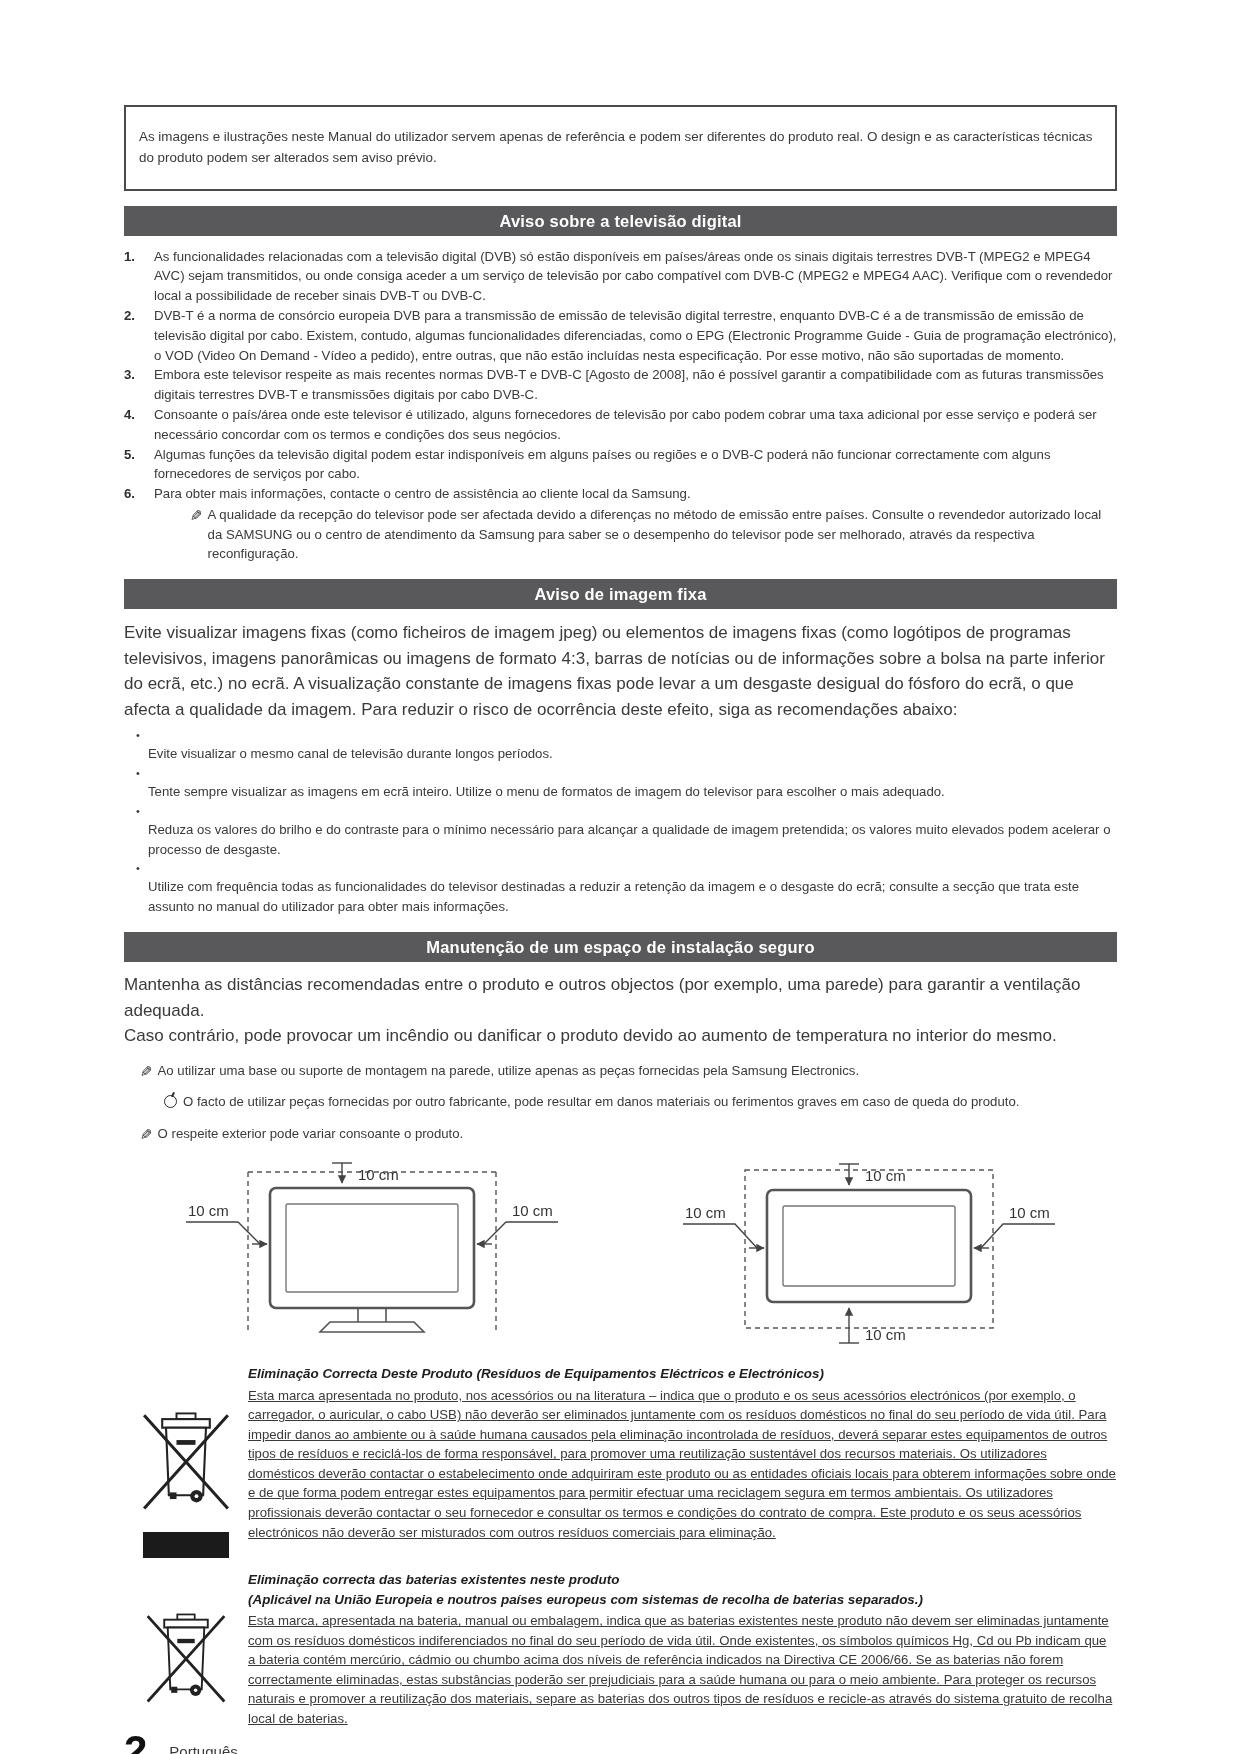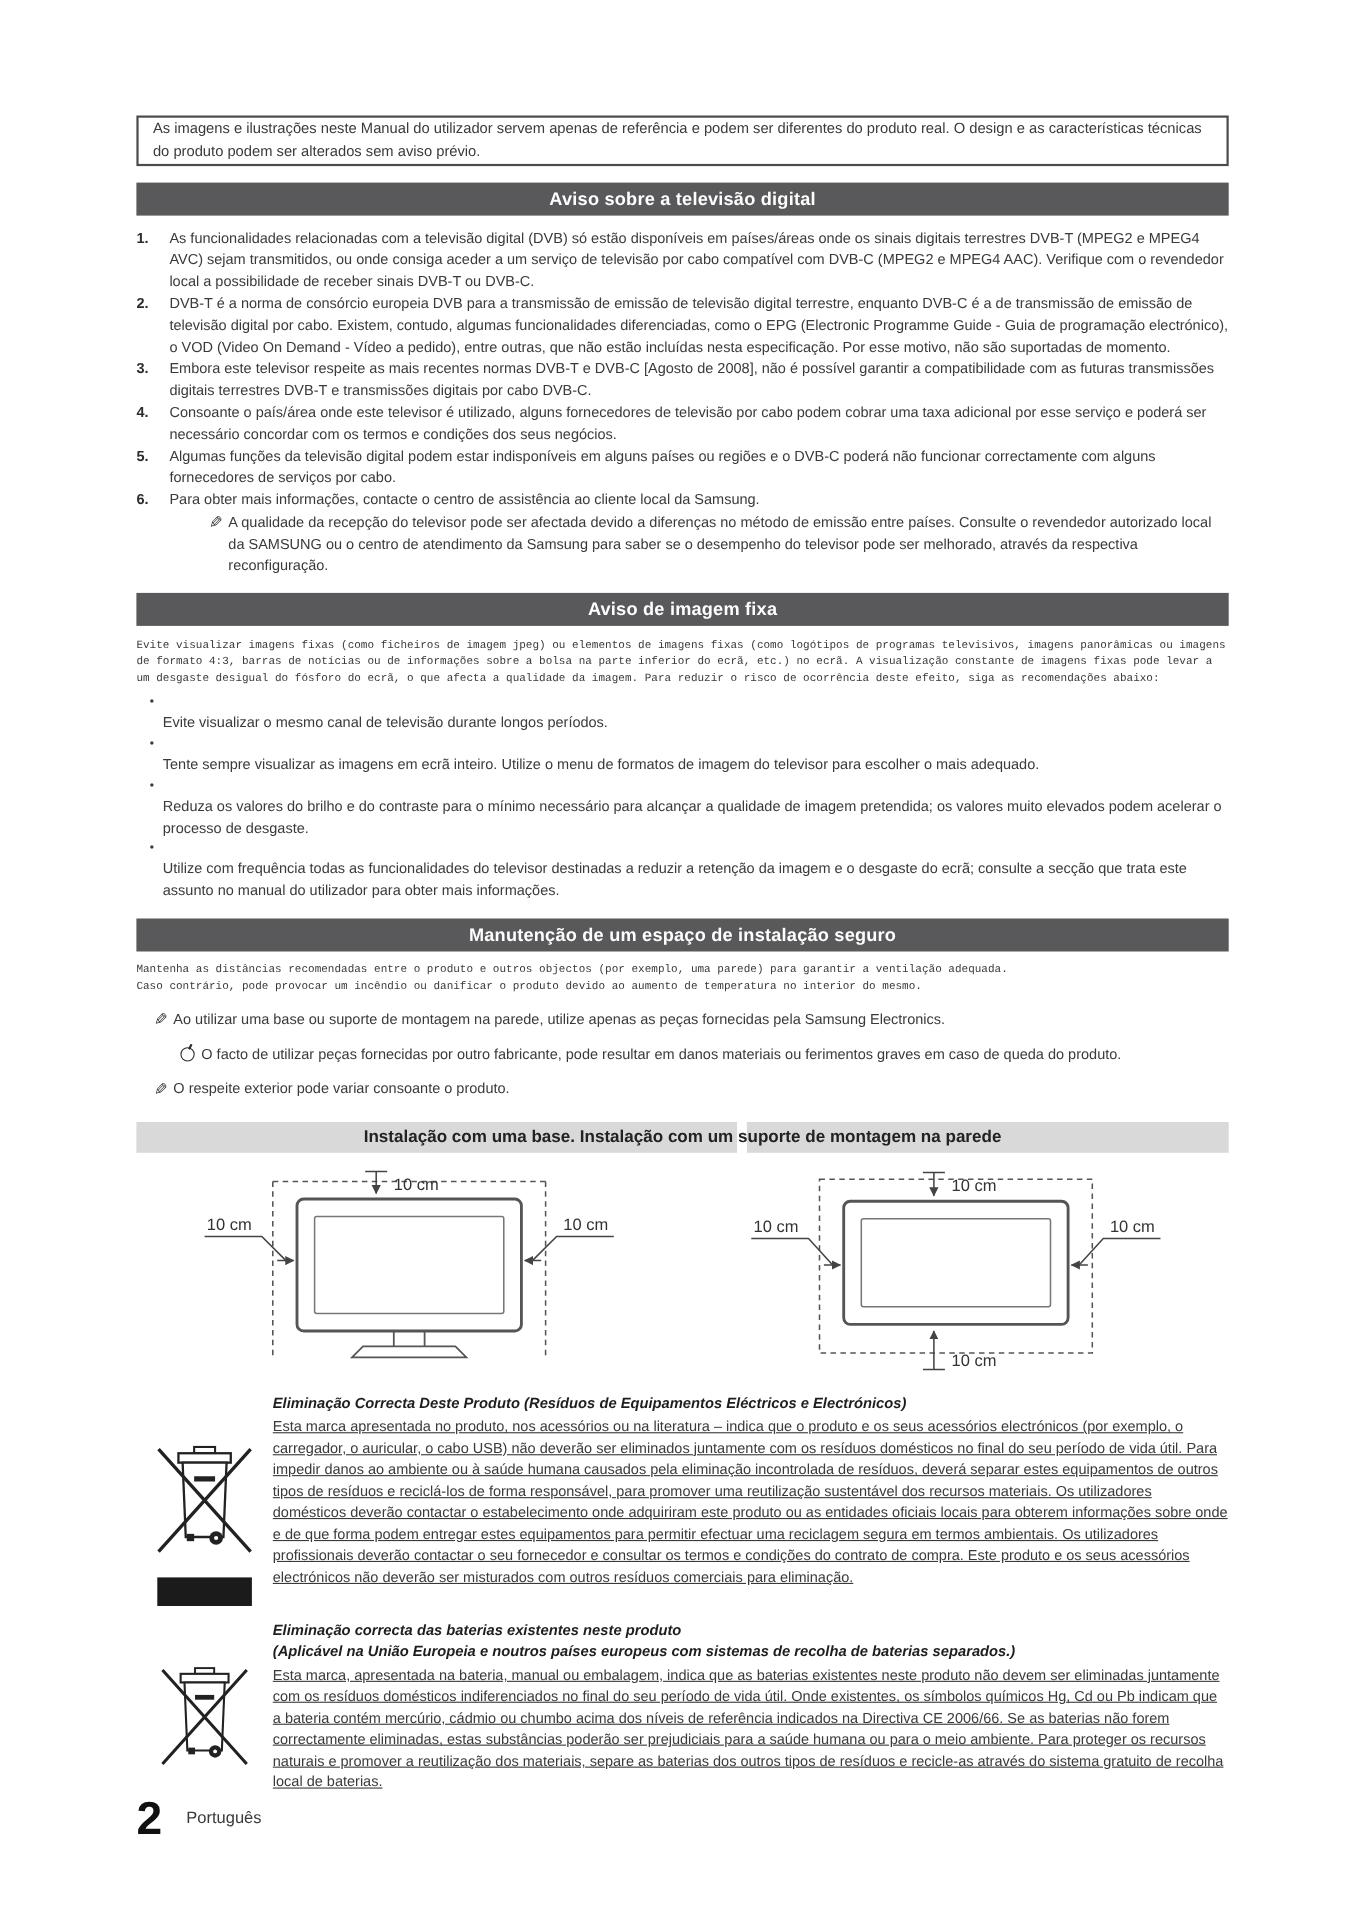--- a/index.html
+++ b/index.html
@@ -4,21 +4,21 @@
 <style>
   html,body{margin:0;padding:0;}
   body{
     width:1241px;height:1754px;background:#ffffff;
     font-family:"Liberation Sans","DejaVu Sans",sans-serif;
     color:#333;position:relative;
   }
   .page{padding:105px 124px 0 124px;width:993px;box-sizing:content-box;}
 
   .notice-box{
-    border:2px solid #4b4b4b;padding:0 13px;font-size:13.4px;line-height:1.55;color:#3a3a3a;
+    border:2px solid #4b4b4b;padding:20px 13px;font-size:13.4px;line-height:1.55;color:#3a3a3a;
   }
 
   .bar-dark{
     background:#59595b;color:#ffffff;text-align:center;font-weight:bold;
     font-size:16.5px;height:30px;line-height:30px;margin-top:15px;letter-spacing:.2px;
   }
 
   .numlist{list-style:none;margin:11px 0 0 0;padding:0;}
   .numitem{display:flex;font-size:13.2px;line-height:1.5;color:#3a3a3a;margin:0;}
   .numitem .num{flex:none;width:30px;font-weight:bold;color:#2d2d2d;}
@@ -30,21 +30,21 @@
   .note-caution{margin:9px 0 0 40px;}
   .note-icon{flex:none;margin-right:5px;font-size:15px;color:#2d2d2d;transform:scaleX(-1);display:inline-block;}
   .caution-icon{
     flex:none;width:11px;height:11px;border:1.6px solid #2d2d2d;border-radius:50%;
     margin:3px 6px 0 0;position:relative;display:inline-block;
   }
   .caution-icon::after{
     content:"";position:absolute;left:7px;top:-4px;width:1.6px;height:5px;background:#2d2d2d;transform:rotate(28deg);
   }
 
-  .para{font-size:10px;line-height:1.5;color:#3a3a3a;margin:11px 0 0 0;font-family:Liberation Mono, monospace;}
+  .para{font-size:17px;line-height:1.5;color:#3a3a3a;margin:11px 0 0 0;}
   .para.tight{margin-top:10px;}
 
   .bullets{list-style:none;margin:4px 0 0 4px;padding:0;}
   .bullets li{display:flex;font-size:13.2px;line-height:1.5;color:#3a3a3a;}
   .bullets .dot{flex:none;width:20px;text-align:center;font-size:11px;padding-top:1px;}
   .bullets .btxt{flex:1;margin-top:18px;}
 
   .bar-light{position:relative;height:28px;margin-top:17px;}
   .bar-light .seg{position:absolute;top:0;bottom:0;background:#d9d9d9;}
   .bar-light .seg-left{left:0;width:55%;}
@@ -157,25 +157,20 @@
   <div class="note-line note-caution">
     <span class="caution-icon"></span>
     <span>O facto de utilizar peças fornecidas por outro fabricante, pode resultar em danos materiais ou ferimentos graves em caso de queda do produto.</span>
   </div>
 
   <div class="note-line note-safe">
     <span class="note-icon">✎</span>
     <span>O respeite exterior pode variar consoante o produto.</span>
   </div>
 
-  <div class="bar-light">
-    <div class="seg seg-left"></div>
-    <div class="seg seg-right"></div>
-    <div class="bl-text">Instalação com uma base. Instalação com um suporte de montagem na parede</div>
-  </div>
 
   <div class="diagrams">
     <div class="diag-half">
       <svg width="380" height="192" viewBox="0 0 380 192">
         <defs>
           <marker id="ah1" markerWidth="8" markerHeight="8" refX="5.5" refY="3" orient="auto">
             <path d="M0,0 L6,3 L0,6 z" fill="#444"></path>
           </marker>
         </defs>
 

